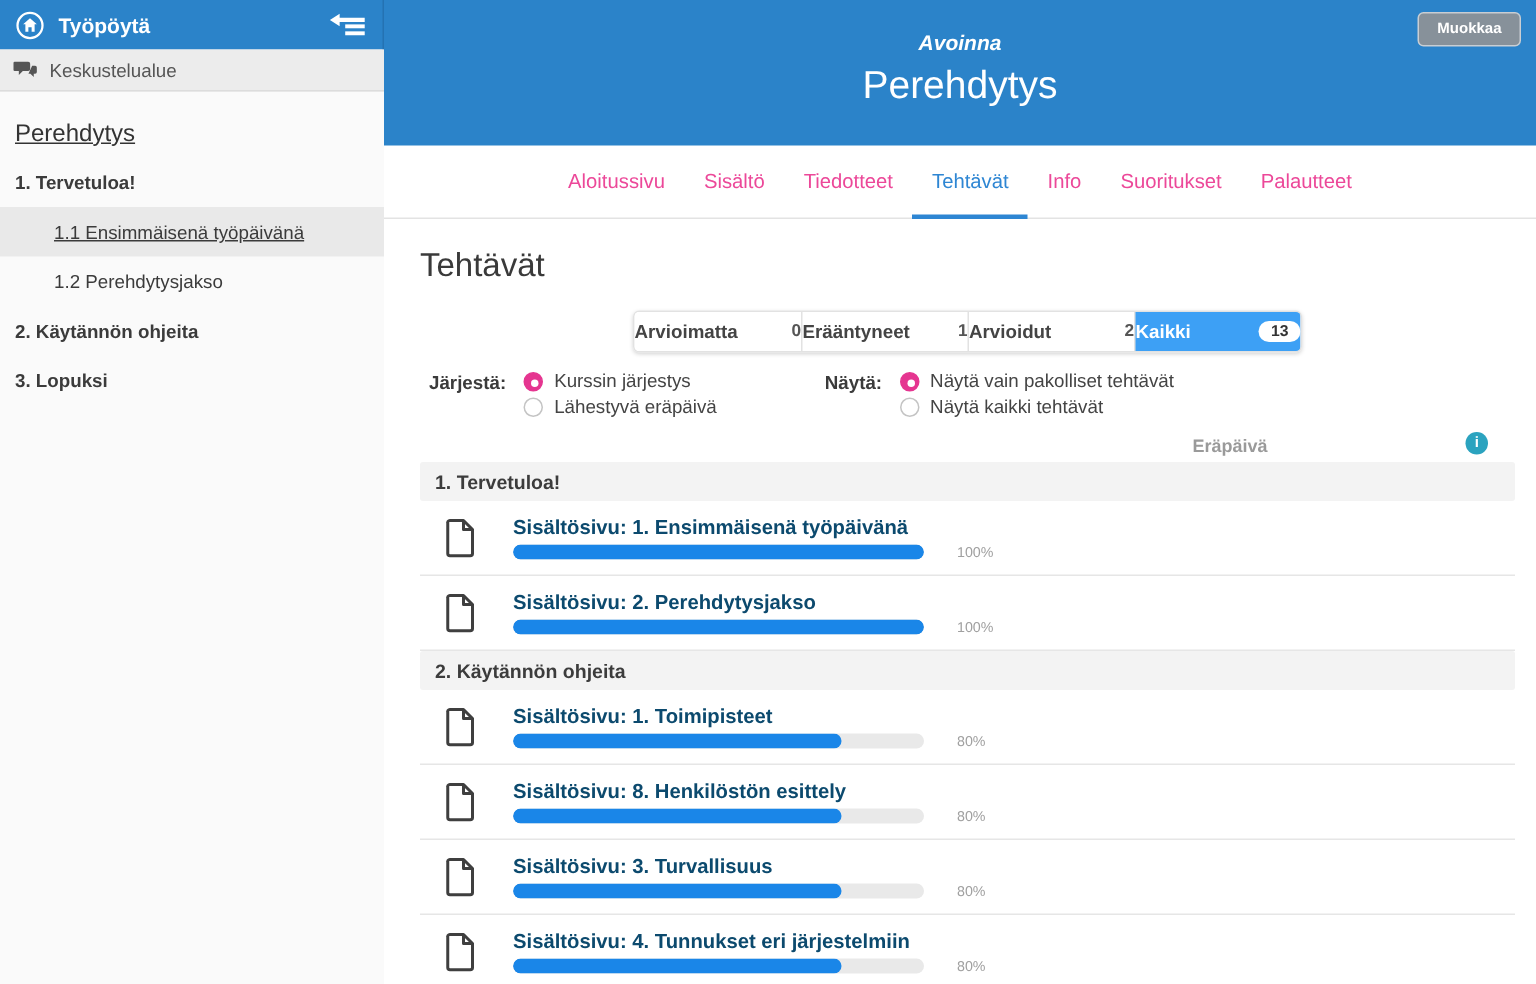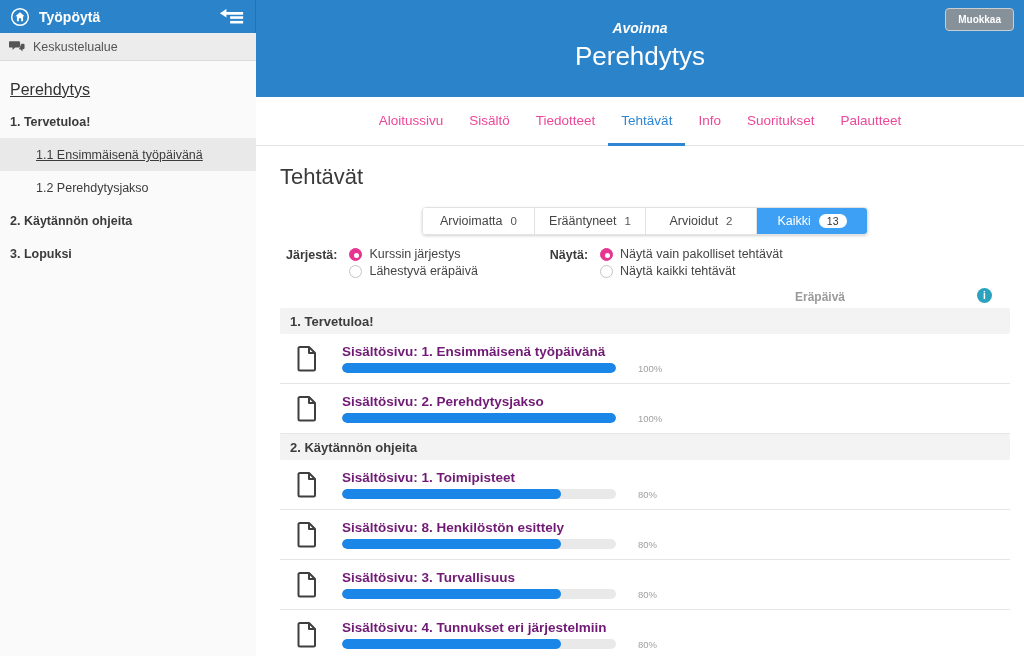--- a/index.html
+++ b/index.html
@@ -30,21 +30,21 @@
 
   .tabs { height:49px; flex:0 0 49px; border-bottom:1px solid #e3e3e3; display:flex; justify-content:center; align-items:stretch; }
   .tab { display:flex; align-items:center; padding:0 13px; font-size:13.5px; color:#ec4899; cursor:pointer; border-bottom:3px solid transparent; margin-bottom:-1px; }
   .tab.active { color:#2e86d3; border-bottom-color:#2e86d3; }
 
   .content { flex:1; padding:0 14px 0 24px; overflow:hidden; }
   .page-title { font-size:22px; font-weight:400; color:#3a3a3a; margin-top:17px; line-height:28px; }
 
   .filter-group { display:flex; justify-content:center; margin-top:16px; }
   .filter-wrap { display:flex; border-radius:4px; box-shadow:0 1px 3px rgba(0,0,0,.18); overflow:hidden; border:1px solid #e2e2e2; }
-  .filter-btn { width:111px; height:26px; background:#fff; border:none; border-left:1px solid #e2e2e2; display:flex; align-items:center; justify-content:center; gap:8px; font-size:12.5px; font-weight:normal; color:#444; font-family:inherit; cursor:pointer; }
+  .filter-btn { width:111px; height:26px; background:#fff; border:none; border-left:1px solid #e2e2e2; display:flex; align-items:center; justify-content:space-between; gap:8px; font-size:12.5px; font-weight:bold; color:#444; font-family:inherit; cursor:pointer; }
   .filter-btn:first-child { border-left:none; }
   .filter-btn .cnt { font-size:11.5px; color:#555; }
   .filter-btn.active { background:#3da0f5; color:#fff; }
   .filter-btn.active .cnt { background:#fff; color:#333; border-radius:9px; padding:1px 8px; font-size:10.5px; }
 
   .options-row { display:flex; margin-top:12px; padding-left:6px; font-size:12.5px; }
   .opt-group { display:flex; }
   .opt-label { font-weight:bold; color:#3b3b3b; margin-right:12px; padding-top:1px; }
   .opt-col { display:flex; flex-direction:column; gap:3px; }
   .opt-item { display:flex; align-items:center; gap:7px; color:#444; cursor:pointer; }
@@ -54,21 +54,21 @@
   .opt-group + .opt-group { margin-left:72px; }
 
   .list-header { position:relative; height:20px; margin-top:10px; }
   .due-label { position:absolute; left:515px; top:2px; font-size:12px; font-weight:bold; color:#9a9a9a; }
   .info-ic { position:absolute; right:18px; top:0; width:15px; height:15px; border-radius:50%; background:#2ba3bf; color:#fff; font-size:10px; font-weight:bold; display:flex; align-items:center; justify-content:center; cursor:pointer; }
 
   .section-header { background:#f3f3f3; border-radius:2px; font-size:13px; font-weight:bold; color:#3c3c3c; padding:6px 10px 5px 10px; }
   .task-row { height:50px; border-bottom:1px solid #e6e6e6; display:flex; align-items:center; cursor:pointer; }
   .doc-ic { width:22px; height:27px; margin-left:16px; flex:0 0 22px; }
   .task-main { margin-left:24px; }
-  .task-title { font-size:13.5px; font-weight:bold; color:#701a75; }
+  .task-title { font-size:13.5px; font-weight:bold; color:#0c4a6e; }
   .prog-row { display:flex; align-items:center; gap:22px; margin-top:4px; }
   .bar { width:274px; height:10px; border-radius:5px; background:#e9e9e9; overflow:hidden; }
   .fill { height:10px; border-radius:5px; background:#1a86e8; }
   .prog-label { font-size:9.5px; color:#a0a0a0; }
 </style>
 </head>
 <body>
 
 <div class="sidebar">
   <div class="side-header">

